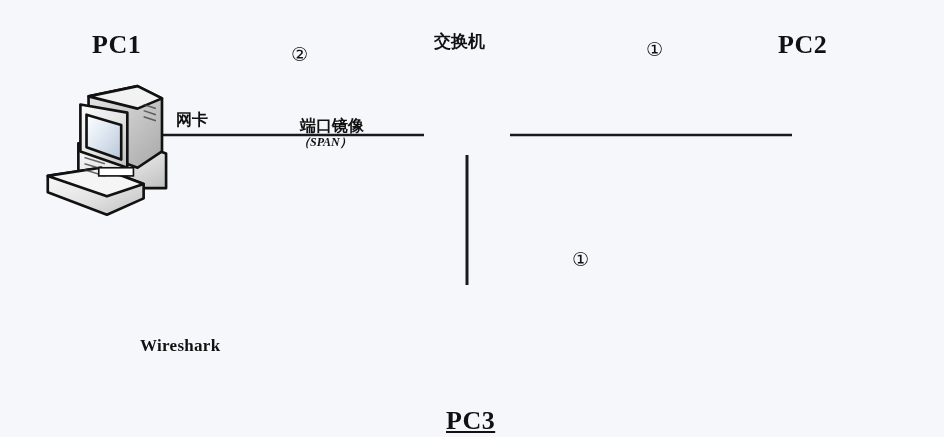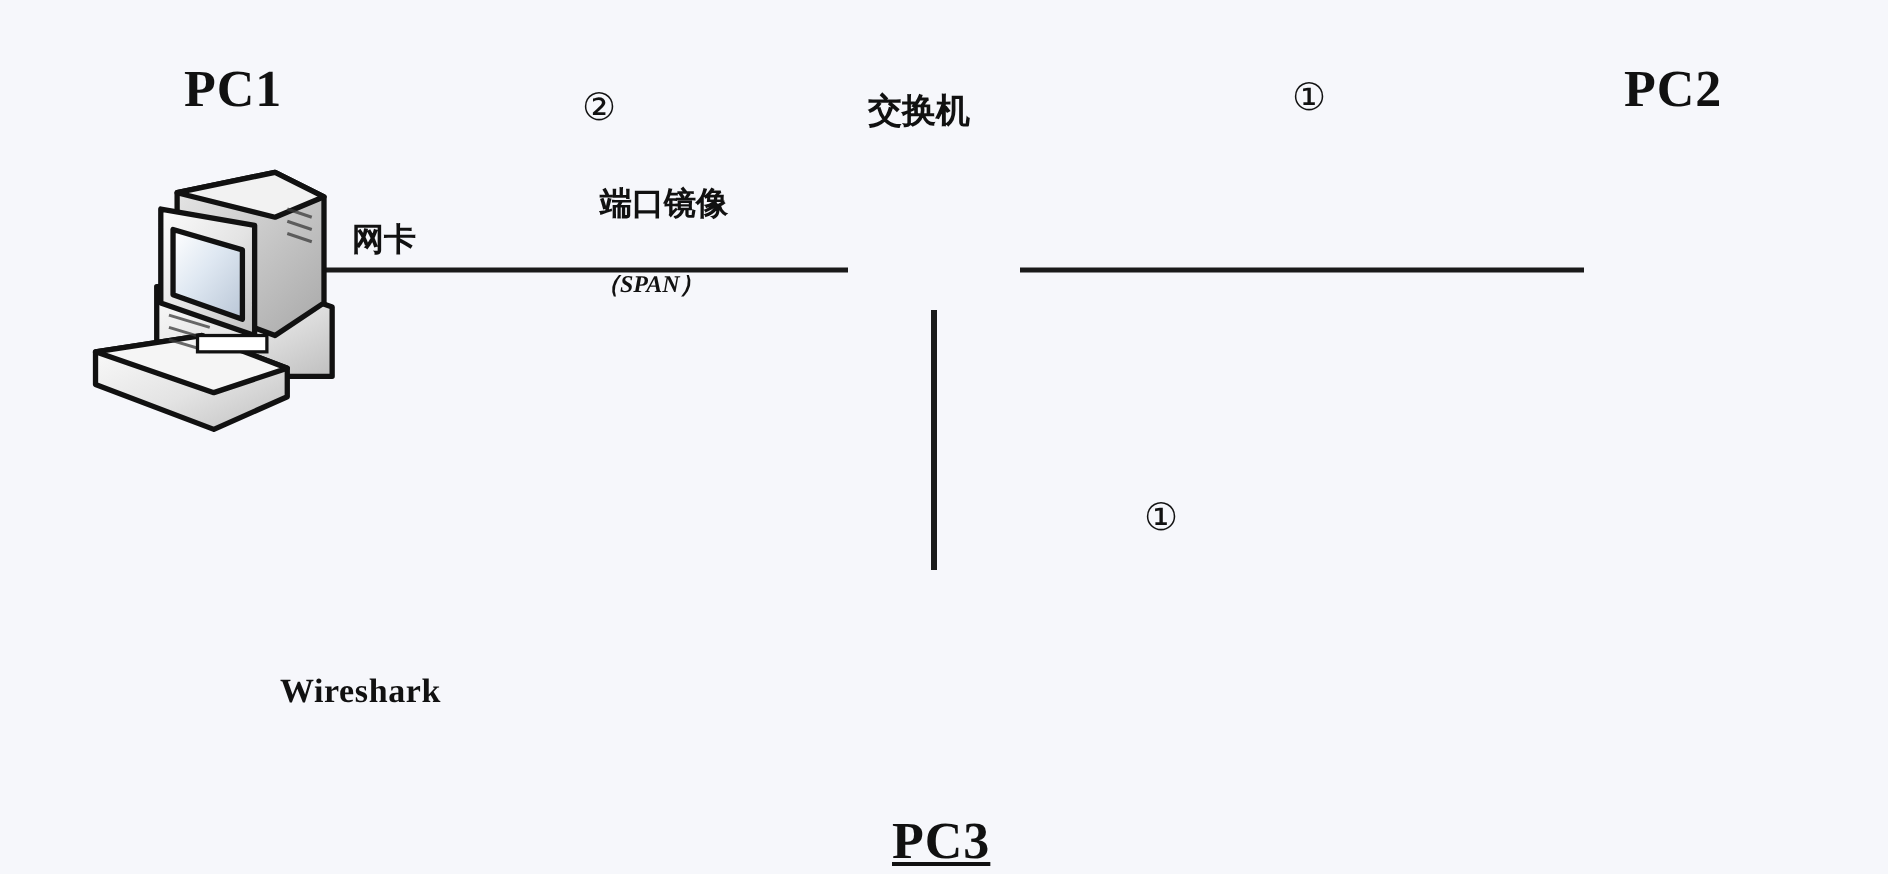--- a/index.html
+++ b/index.html
@@ -220,29 +220,29 @@
   
   <g>
     <line x1="188" y1="318" x2="188" y2="180" stroke="#111" stroke-width="2.6">
     <path d="M188,170 L180,192 L188,187 L196,192 Z" fill="#111">
   </path></line></g>
 
 
 
 <div class="lbl node-name" style="left:92px;top:30px;">PC1</div>
 
-<div class="lbl node-name" style="left:812px;top:30px;">PC2</div>
+<div class="lbl node-name" style="left:778px;top:30px;">PC2</div>
 
 <div class="lbl node-name" style="left:446px;top:406px;text-decoration:underline;">PC3</div>
 
-<div class="lbl cn" style="left:434px;top:44px;">交换机</div>
+<div class="lbl cn" style="left:434px;top:30px;">交换机</div>
 
 <div class="lbl cn-small" style="left:176px;top:110px;">网卡</div>
 
-<div class="lbl cn-small" style="left:300px;top:92px;text-align:right;">端口镜像</div>
+<div class="lbl cn-small" style="left:300px;top:116px;text-align:right;">端口镜像</div>
 
 <div class="lbl span-en" style="left:298px;top:134px;">（SPAN）</div>
 
 <div class="lbl tool-name" style="left:140px;top:322px;">Wireshark</div>
 
 <div class="lbl marker" style="left:646px;top:40px;">①</div>
 
 <div class="lbl marker" style="left:291px;top:45px;">②</div>
 
 <div class="lbl marker" style="left:572px;top:250px;">①</div>

